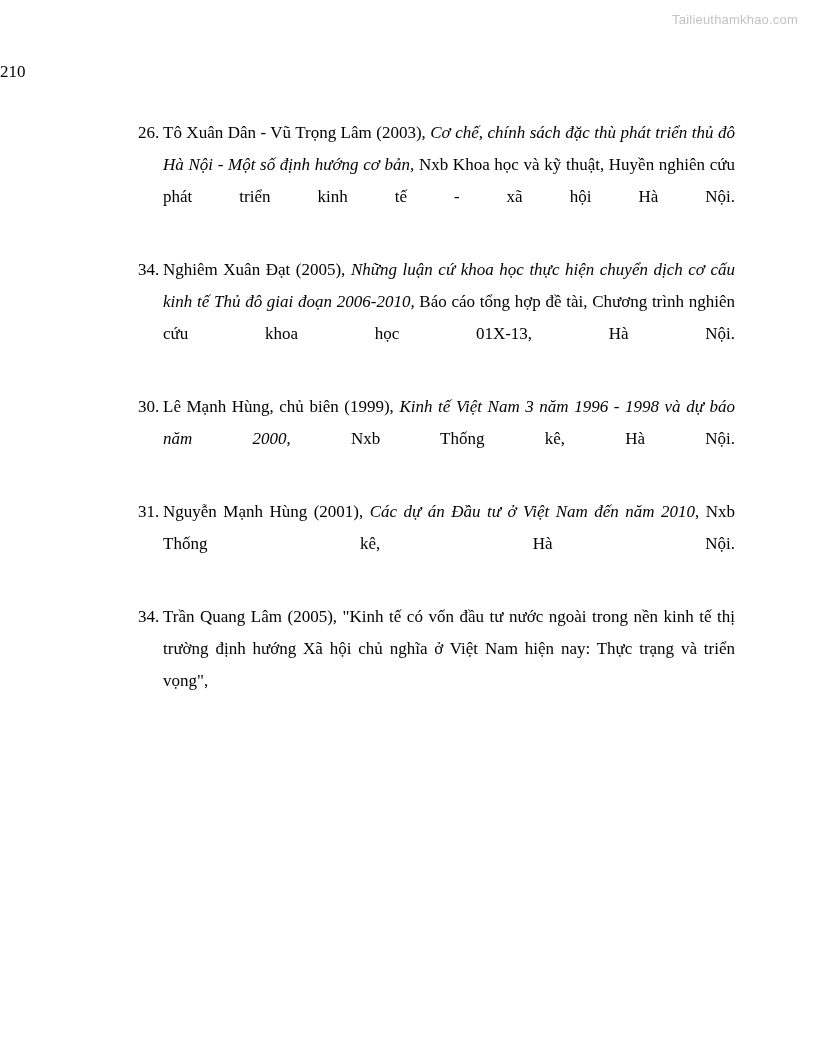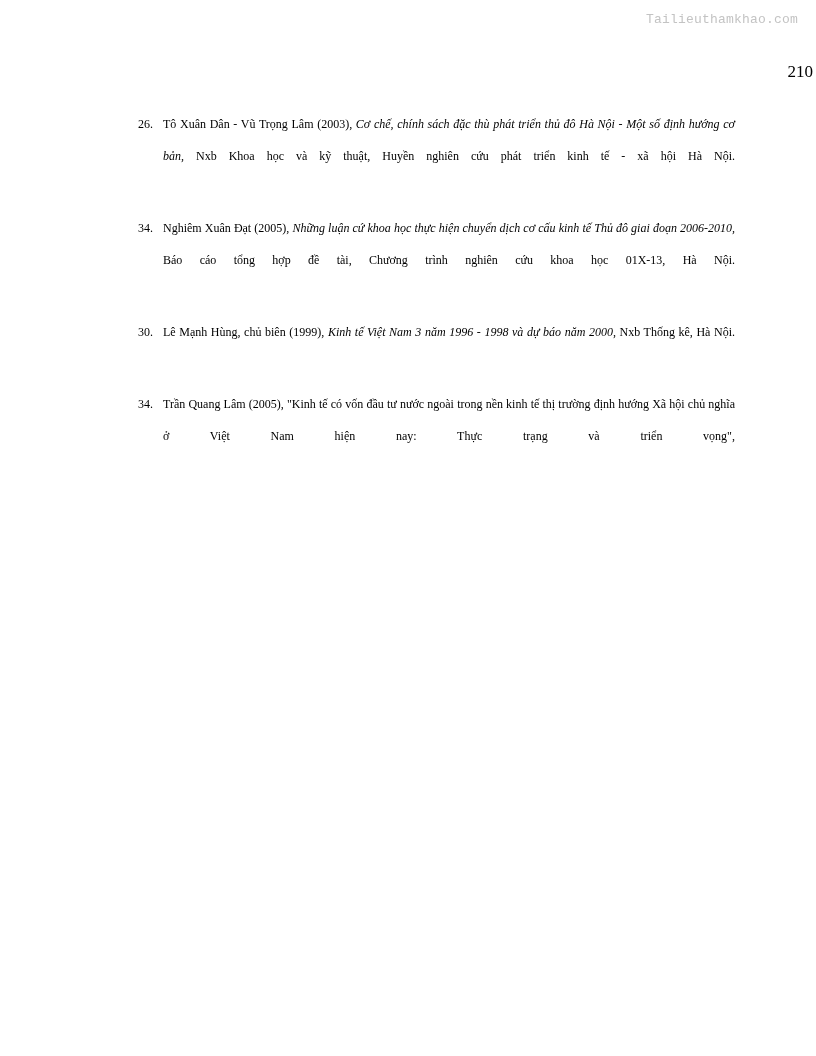--- a/index.html
+++ b/index.html
@@ -13,50 +13,50 @@
     position: relative;
     font-family: "Liberation Serif", "DejaVu Serif", serif;
     color: #000000;
     overflow: hidden;
   }
 
   .watermark {
     position: absolute;
     top: 12px;
     right: 18px;
-    font-family: Liberation Mono, monospace;
+    font-family: Liberation Sans, sans-serif;
     font-size: 13px;
     letter-spacing: 0.2px;
     color: #c3c3c3;
     user-select: none;
     white-space: nowrap;
   }
 
   .page-number {
     position: absolute;
     top: 62px;
     left: 0;
     width: 813px;
-    text-align: right;
+    text-align: left;
     font-size: 17px;
     line-height: 20px;
   }
 
   .biblio {
     position: absolute;
     left: 138px;
     top: 108px;
     width: 597px;
   }
 
   .entry {
     position: relative;
     padding-left: 25px;
-    margin: 0 0 8px 0;
-    font-size: 12px;
+    margin: 9px 0 8px 0;
+    font-size: 17px;
     line-height: 32px;
     text-align: justify;
     text-justify: inter-word;
     hyphens: none;
   }
   .entry:last-child { margin-bottom: 0; }
 
   .entry .num {
     position: absolute;
     left: 0;
@@ -84,14 +84,15 @@
 
 <div class="watermark">Tailieuthamkhao.com</div>
 
 <div class="page-number">210</div>
 
 <div class="biblio">
 
 <p class="entry"><span class="num">26.</span><span class="body"><span>Tô Xuân Dân - Vũ Trọng Lâm (2003), </span><i>Cơ chế, chính sách đặc thù phát triển thủ đô Hà Nội - Một số định hướng cơ bản,</i><span> Nxb Khoa học và kỹ thuật, Huyền nghiên cứu phát triển kinh tế - xã hội Hà Nội.</span></span></p>
     <p class="entry"><span class="num">34.</span><span class="body"><span>Nghiêm Xuân Đạt (2005), </span><i>Những luận cứ khoa học thực hiện chuyển dịch cơ cấu kinh tế Thủ đô giai đoạn 2006-2010,</i><span> Báo cáo tổng hợp đề tài, Chương trình nghiên cứu khoa học 01X-13, Hà Nội.</span></span></p>
     <p class="entry"><span class="num">30.</span><span class="body"><span>Lê Mạnh Hùng, chủ biên (1999), </span><i>Kinh tế Việt Nam 3 năm 1996 - 1998 và dự báo năm 2000</i><span>, Nxb Thống kê, Hà Nội.</span></span></p>
+    <p class="entry"><span class="num">31.</span><span class="body"><span>Nguyễn Mạnh Hùng (2001), </span><i>Các dự án Đầu tư ở Việt Nam đến năm 2010</i><span>, Nxb Thống kê, Hà Nội.</span></span></p>
     <p class="entry"><span class="num">34.</span><span class="body"><span>Trần Quang Lâm (2005), "Kinh tế có vốn đầu tư nước ngoài trong nền kinh tế thị trường định hướng Xã hội chủ nghĩa ở Việt Nam hiện nay: Thực trạng và triển vọng", </span></span></p>
   </div>
 
 </body></html>

